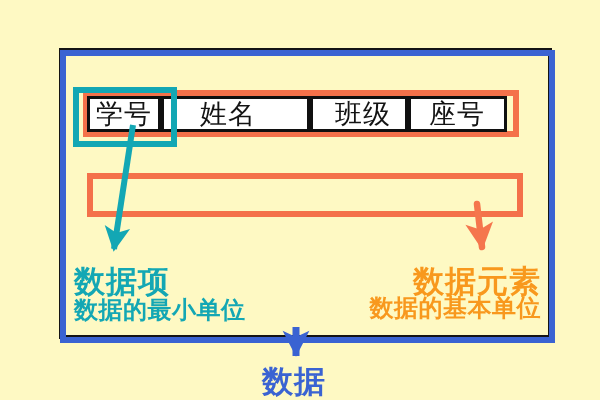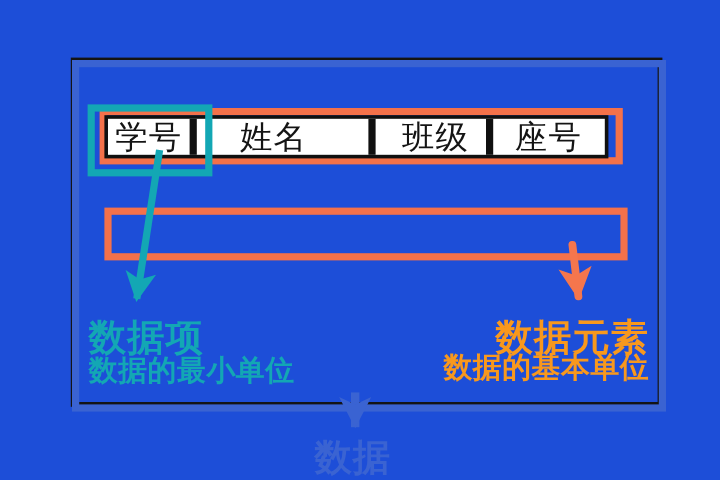--- a/index.html
+++ b/index.html
@@ -8,21 +8,21 @@
     background: #ffffff;
     width: 600px;
     height: 400px;
     overflow: hidden;
     font-family: "Liberation Sans", sans-serif;
   }
   .stage {
     position: relative;
     width: 600px;
     height: 400px;
-    background: #1d4ed8;
+    background: #fef9c3;
   }
   svg text {
     font-family: "Liberation Sans", sans-serif;
     dominant-baseline: central;
   }
   .cell-label {
     font-size: 27px;
     font-weight: 500;
     fill: #141414;
     text-anchor: middle;

